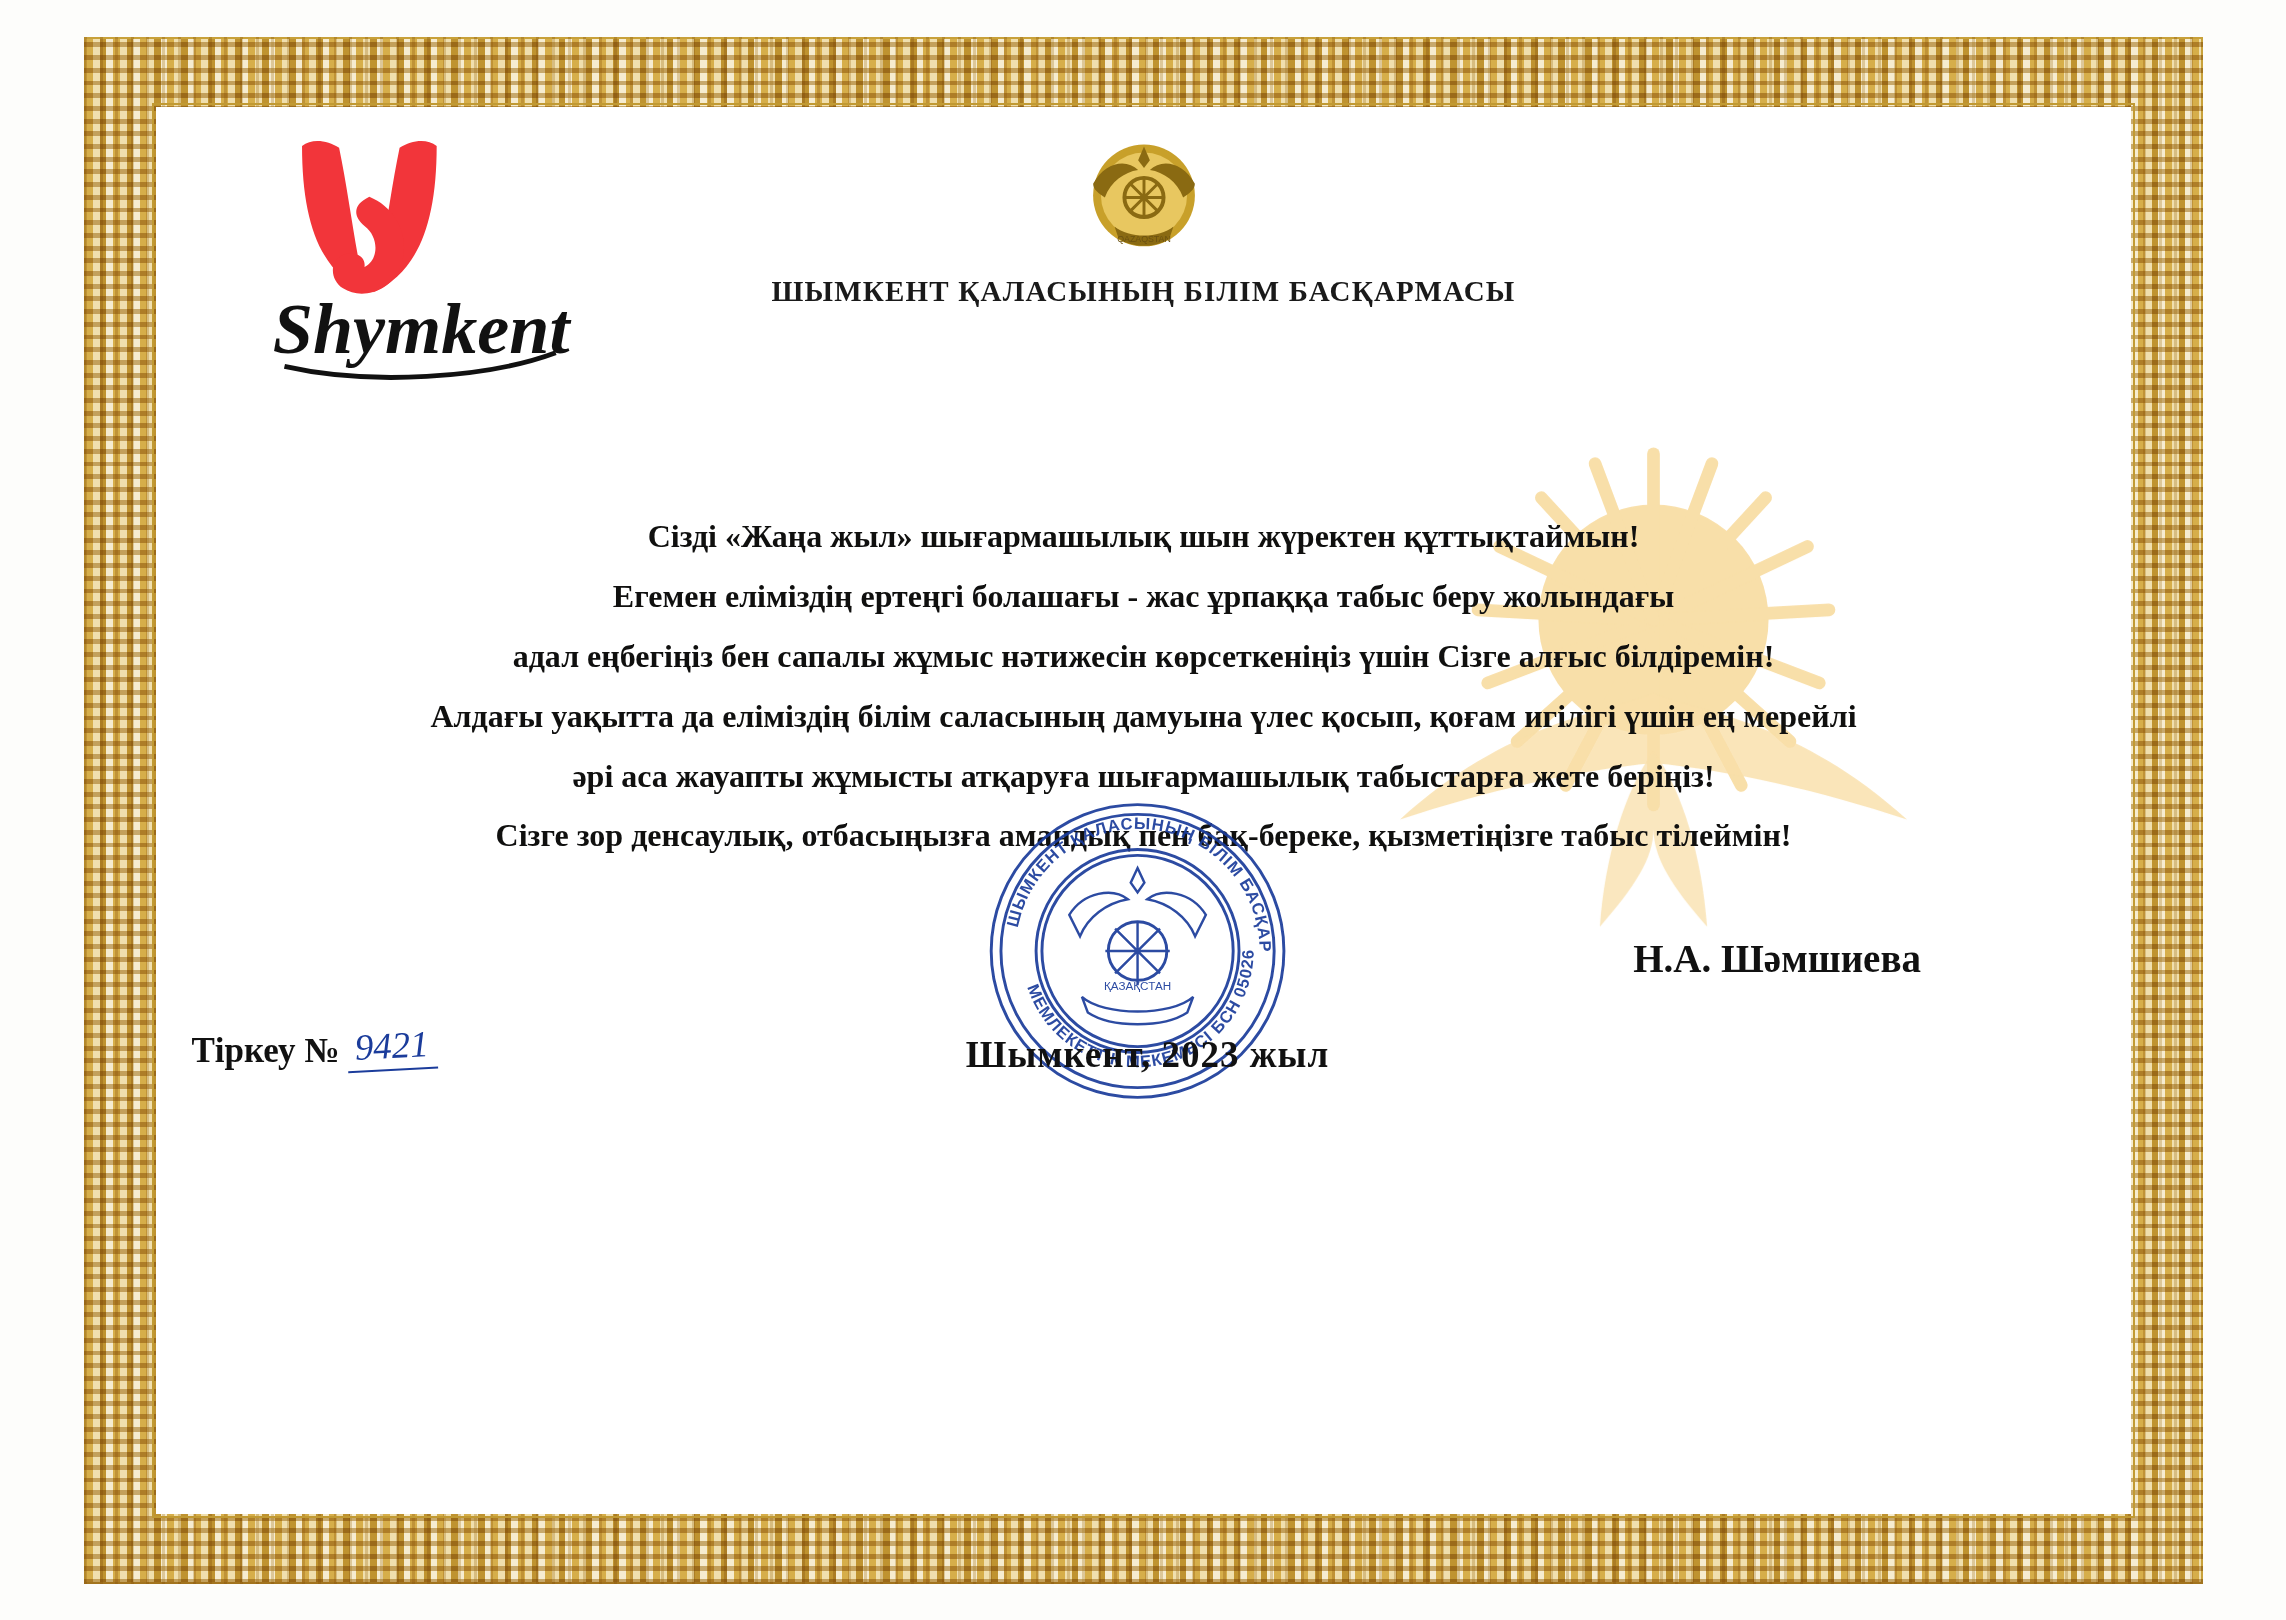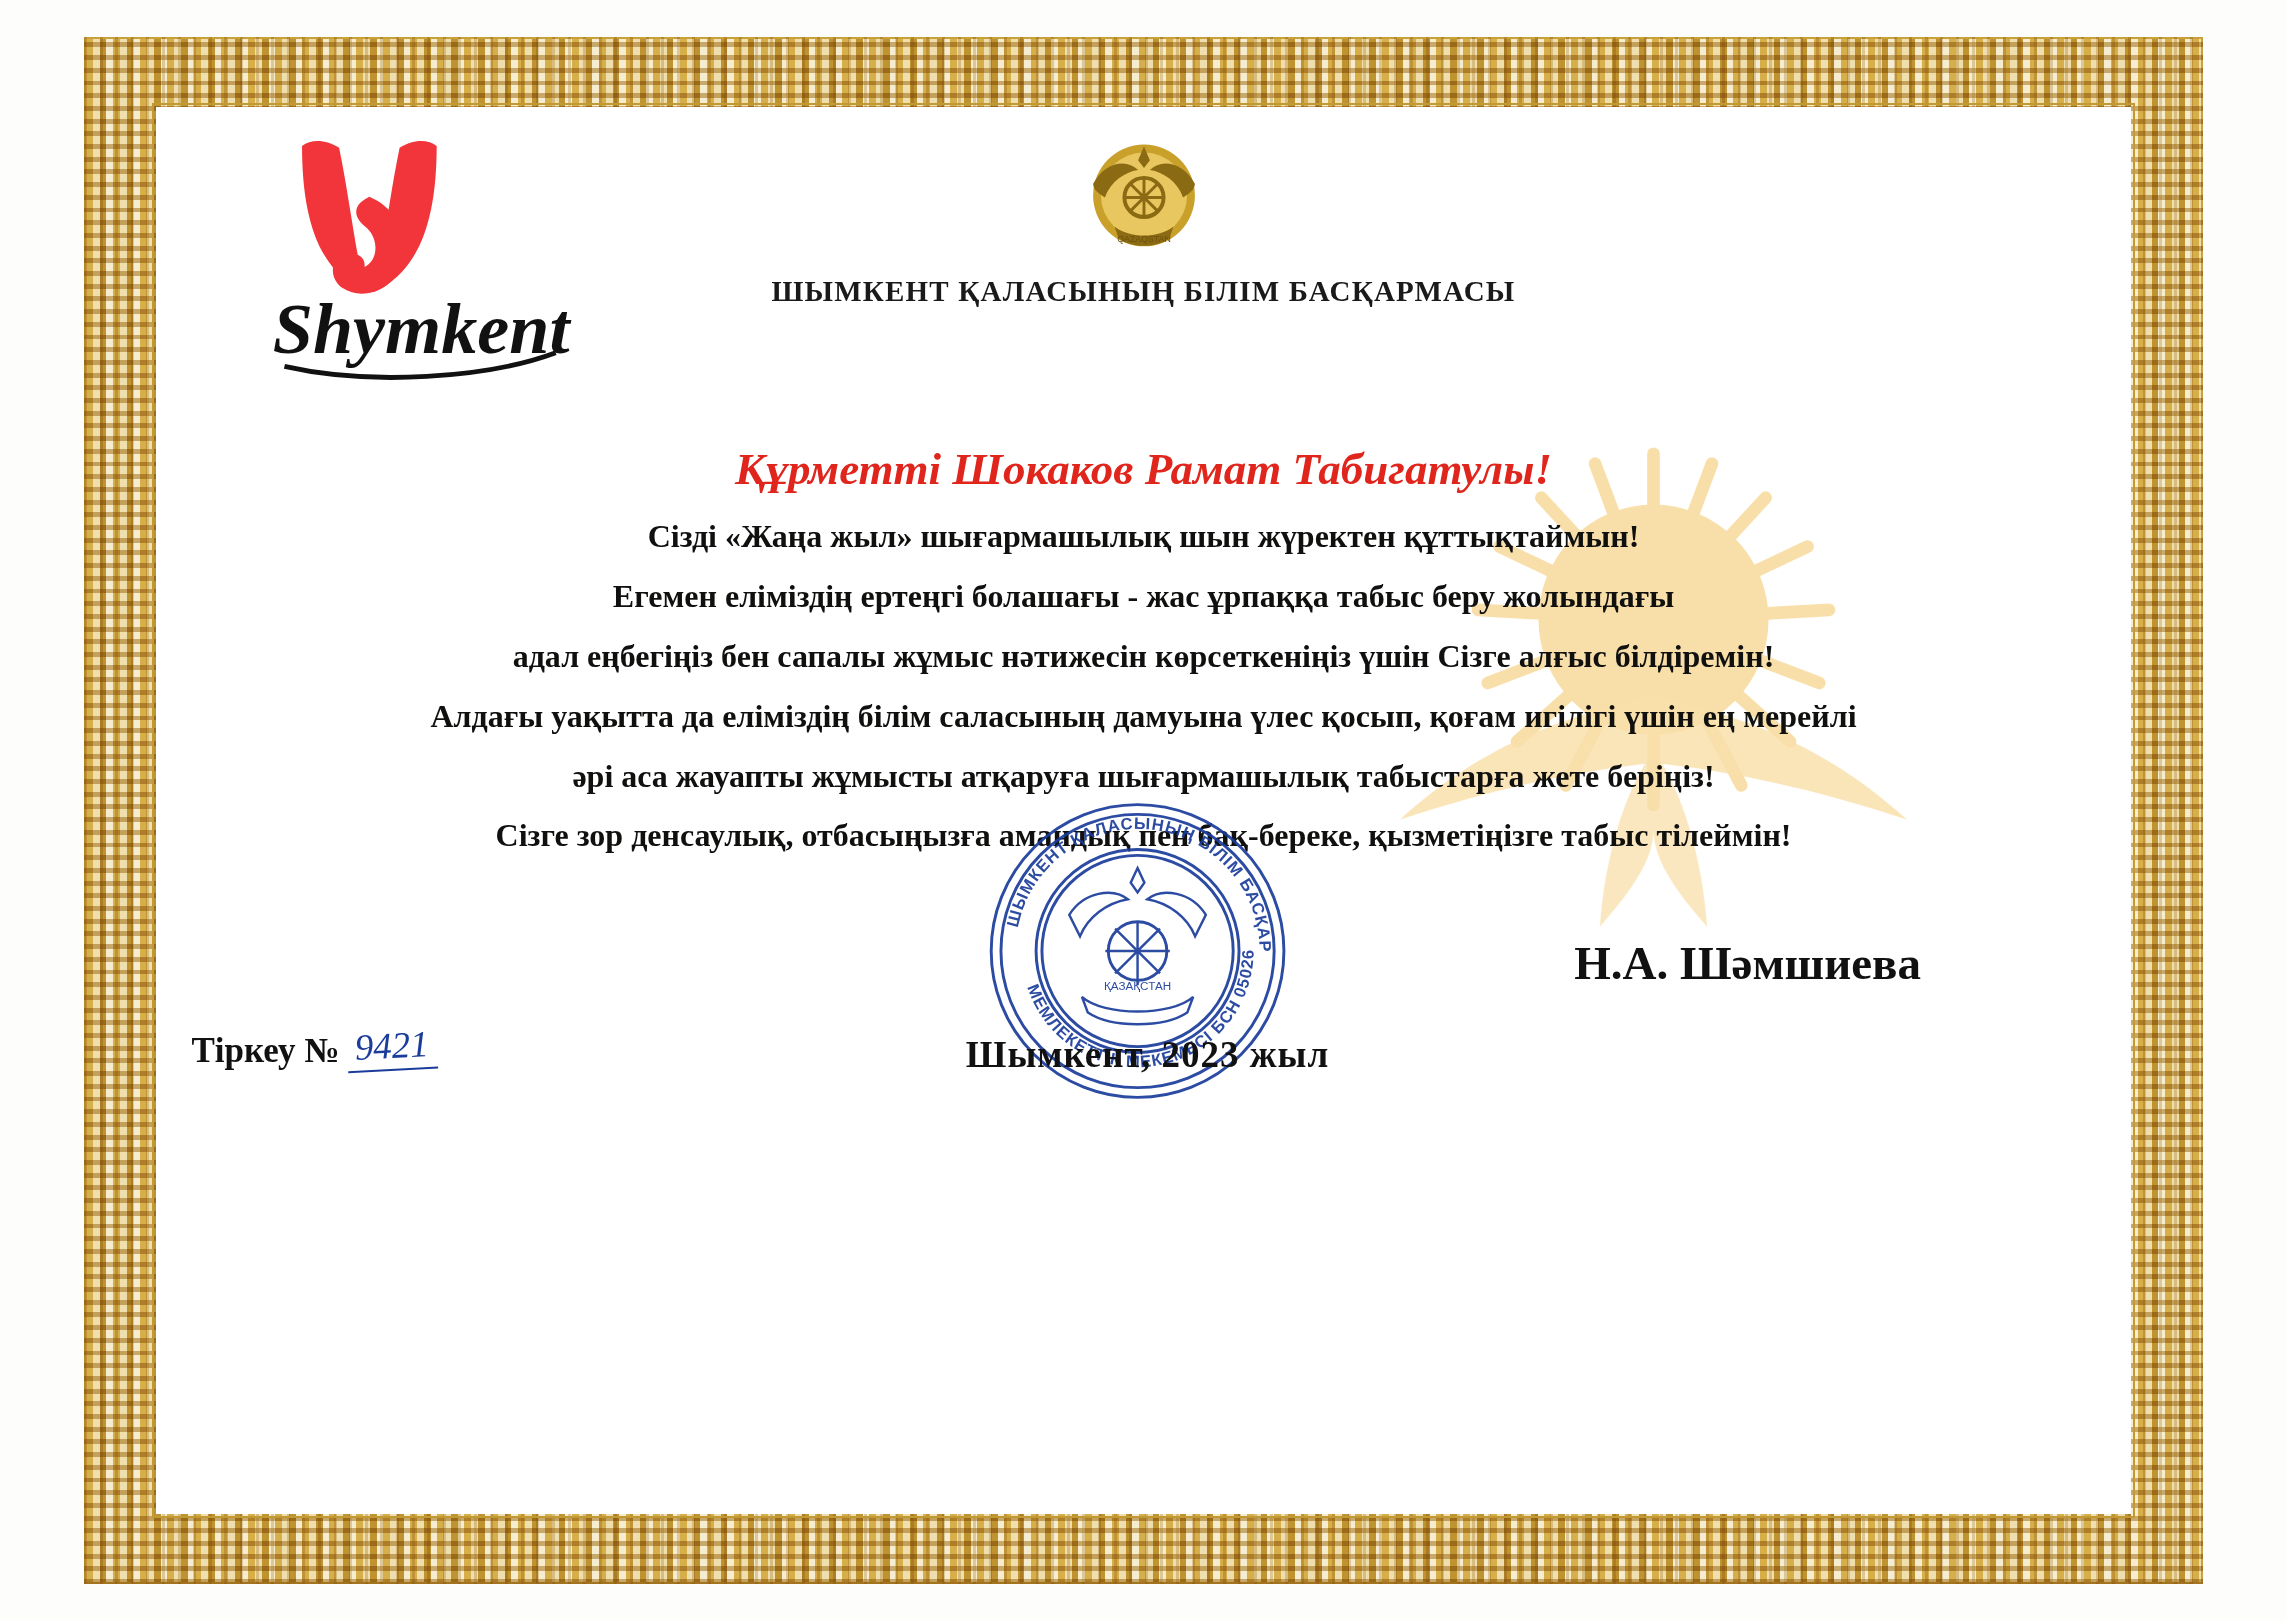--- a/index.html
+++ b/index.html
@@ -180,21 +180,21 @@
     font-weight: bold;
     font-size: 39px;
     color: #111;
   }
   .sign-name {
     position: absolute;
     right: 210px;
     top: 0;
     font-family: "Liberation Serif", serif;
     font-weight: bold;
-    font-size: 47px;
+    font-size: 39px;
     color: #111;
     text-align: center;
   }
   .reg-block {
     position: absolute;
     left: 19.5px;
     top: 917px;
     font-family: "Liberation Serif", serif;
     font-weight: bold;
     font-size: 35px;
@@ -298,21 +298,20 @@
         <circle cx="70" cy="74" r="20" fill="none" stroke="#8a6a12" stroke-width="4"></circle>
         <path d="M70 54 L70 94 M50 74 L90 74 M56 60 L84 88 M84 60 L56 88" stroke="#8a6a12" stroke-width="3"></path>
         <path d="M40 104 C 55 116, 85 116, 100 104 L96 116 C 82 126, 58 126, 44 116 Z"></path>
       </g>
       <text x="70" y="120" text-anchor="middle" font-family="Liberation Sans, sans-serif" font-size="9" fill="#6b5110">QAZAQSTAN</text>
     </svg>
 
     <div class="dept-title">ШЫМКЕНТ ҚАЛАСЫНЫҢ БІЛІМ БАСҚАРМАСЫ</div>
 
 
-    <div class="recipient">Құрметті Шокаков Рамат Табигатулы!</div>
 
     <div class="body-text">
       <p>Сізді «Жаңа жыл» шығармашылық шын жүректен құттықтаймын!</p>
       <p>Егемен еліміздің ертеңгі болашағы - жас ұрпаққа табыс беру жолындағы</p>
       <p>адал еңбегіңіз бен сапалы жұмыс нәтижесін көрсеткеніңіз үшін Сізге алғыс білдіремін!</p>
       <p>Алдағы уақытта да еліміздің білім саласының дамуына үлес қосып, қоғам игілігі үшін ең мерейлі</p>
       <p>әрі аса жауапты жұмысты атқаруға шығармашылық табыстарға жете беріңіз!</p>
       <p>Сізге зор денсаулық, отбасыңызға амандық пен бақ-береке, қызметіңізге табыс тілеймін!</p>
     </div>
 

